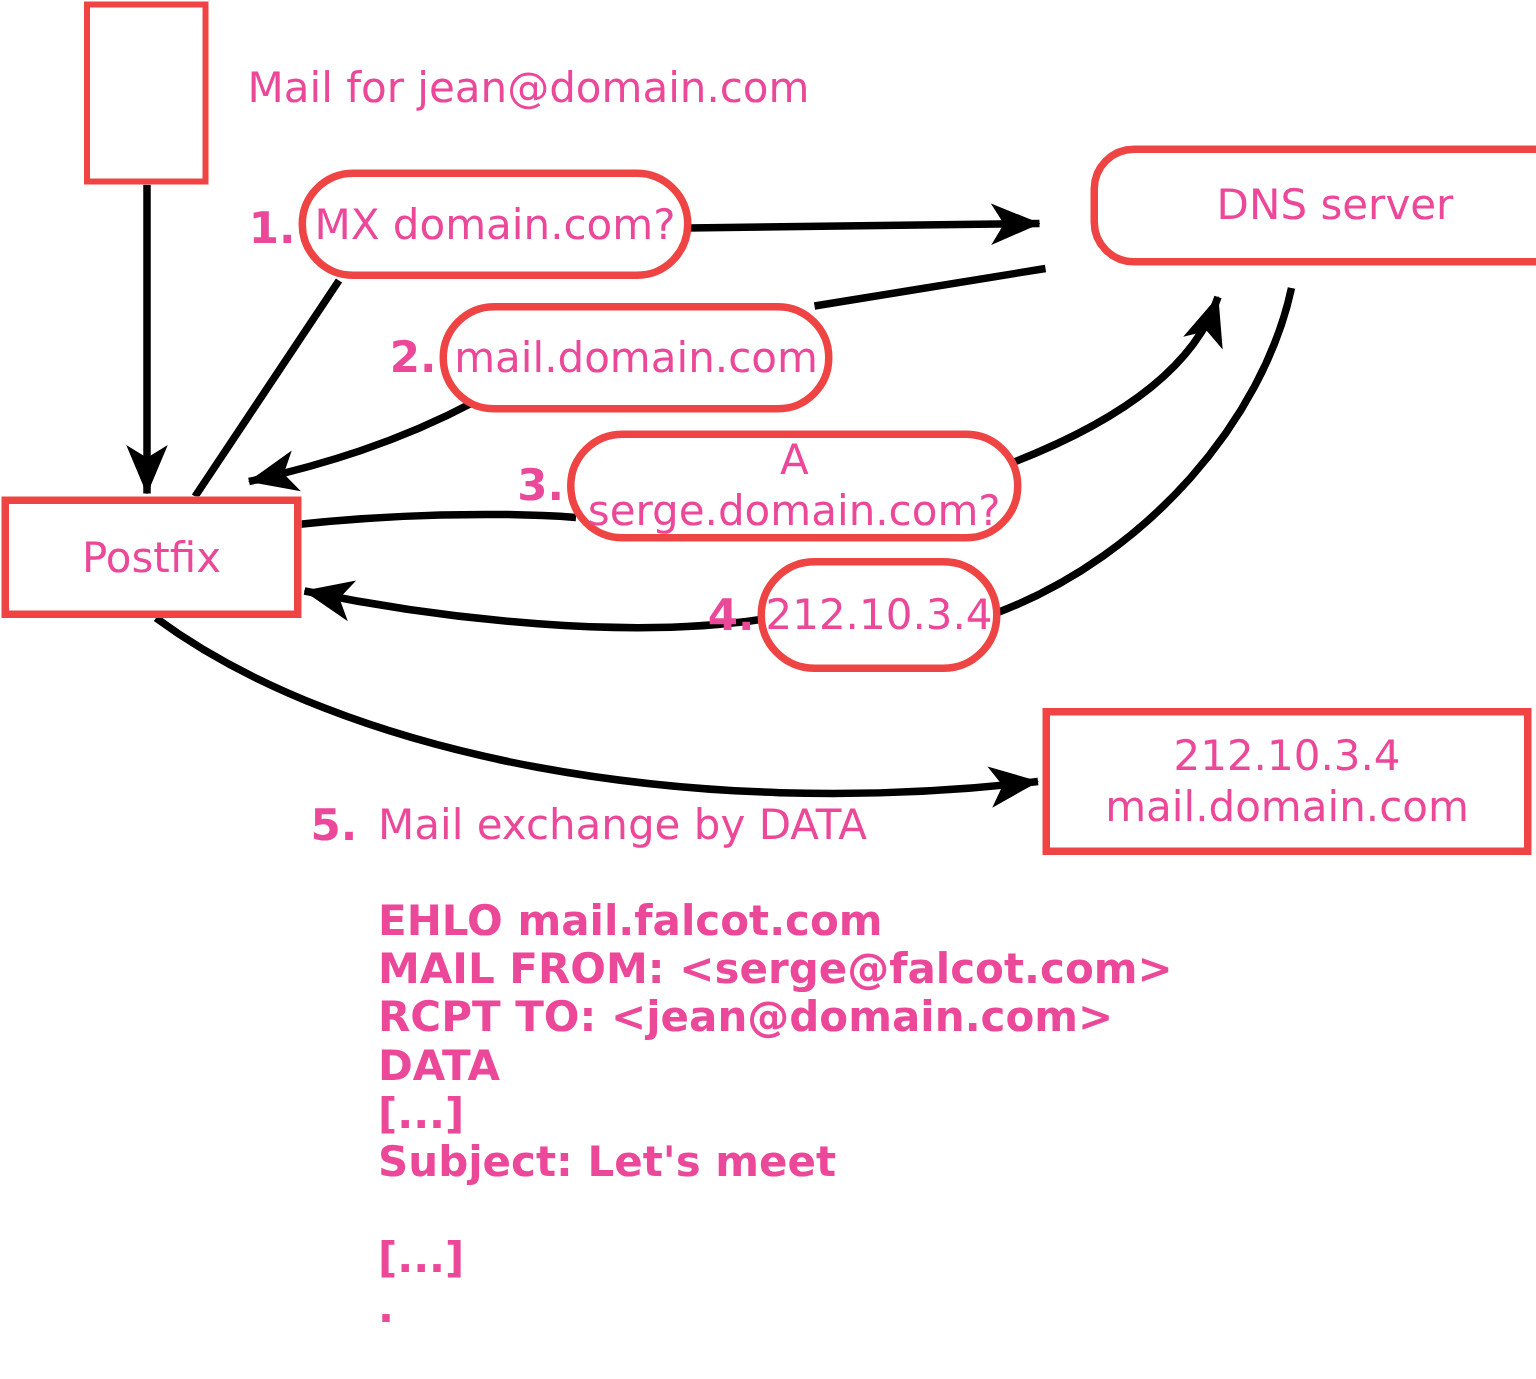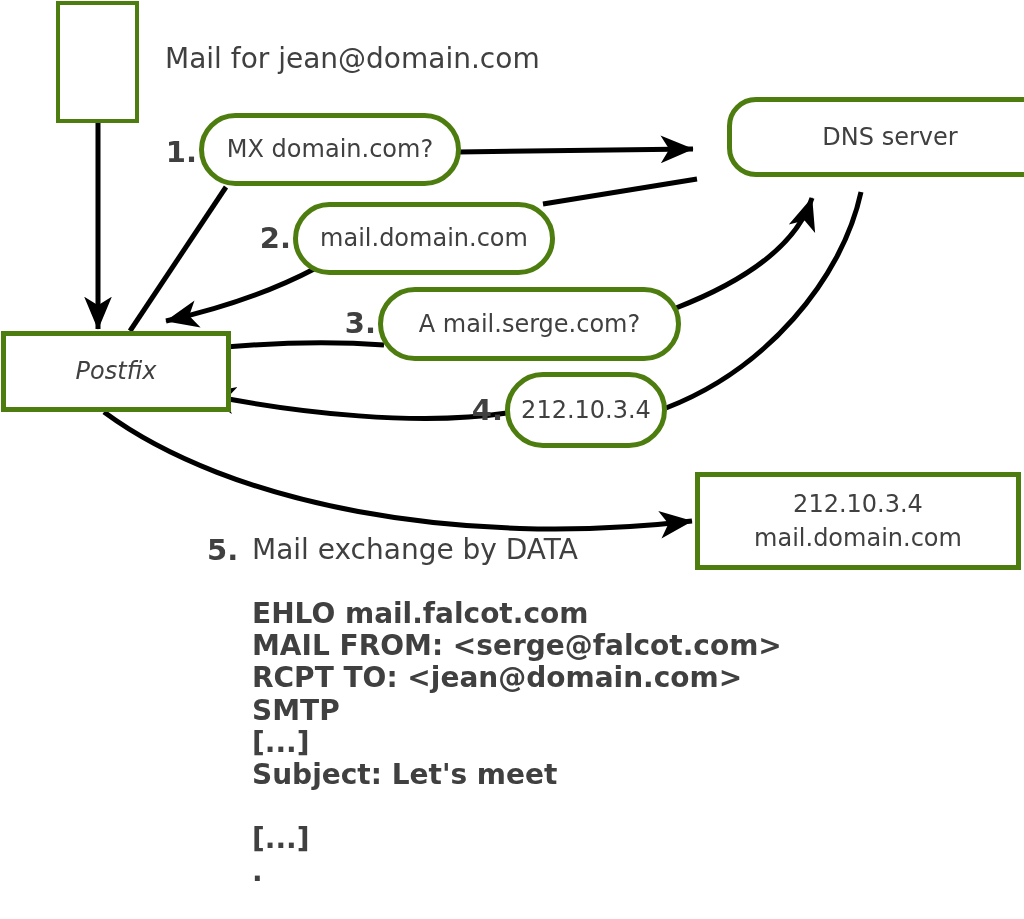--- a/index.html
+++ b/index.html
@@ -2,34 +2,34 @@
 <html><head>
 <meta charset="utf-8">
 <style>
   * { box-sizing: border-box; margin: 0; padding: 0; }
   html, body { background: #ffffff; }
   .canvas {
     position: relative;
     width: 1024px;
     height: 919px;
     background: #ffffff;
-    color: #404040;
+    color: #ec4899;
     font-family: "DejaVu Sans", "Liberation Sans", sans-serif;
     overflow: hidden;
   }
   svg.wires { position: absolute; left: 0; top: 0; }
   .wire { stroke: #000000; stroke-width: 5; fill: none; }
   .box {
     position: absolute;
     background: #ffffff;
-    border: 5px solid #4d7c0f;
+    border: 5px solid #ef4444;
     display: flex;
     align-items: center;
     justify-content: center;
-    font-size: 24px;
+    font-size: 28px;
     line-height: 1.2;
     text-align: center;
   }
   .pill { border-radius: 40px; }
   .envelope { border-width: 4px; }
   .num {
     position: absolute;
     font-weight: 700;
     font-size: 29px;
     text-align: right;
@@ -80,44 +80,44 @@
   <div class="num" style="left:456px; top:393px; width:47px;">4.</div>
   <div class="num" style="left:207px; top:533px; width:40px; text-align:left;">5.</div>
 
   <div class="box pill" style="left:199px; top:113px; width:262px; height:73px;">
     <span>MX domain.com?</span>
   </div>
   <div class="box pill" style="left:293px; top:202px; width:262px; height:73px;">
     <span>mail.domain.com</span>
   </div>
   <div class="box pill" style="left:378px; top:287px; width:303px; height:74px;">
-    <span>A mail.serge.com?</span>
+    <span>A serge.domain.com?</span>
   </div>
   <div class="box pill" style="left:505px; top:372px; width:162px; height:76px;">
     <span>212.10.3.4</span>
   </div>
 
-  <div class="box" style="left:1px; top:331px; width:230px; height:81px;font-style:italic;">
+  <div class="box" style="left:1px; top:331px; width:200px; height:81px;">
     <span>Postfix</span>
   </div>
   <div class="box" style="left:727px; top:97px; width:326px; height:80px;border-radius:29px;">
     <span>DNS server</span>
   </div>
   <div class="box col" style="left:695px; top:472px; width:326px; height:98px;">
     <span>212.10.3.4</span>
     <span>mail.domain.com</span>
   </div>
 
   <div class="note" style="left:252px; top:533px;">Mail exchange by DATA</div>
 
   <div class="smtp">
     <div class="smtp-line">EHLO mail.falcot.com</div>
     <div class="smtp-line">MAIL FROM: &lt;serge@falcot.com&gt;</div>
     <div class="smtp-line">RCPT TO: &lt;jean@domain.com&gt;</div>
-    <div class="smtp-line">SMTP</div>
+    <div class="smtp-line">DATA</div>
     <div class="smtp-line">[...]</div>
     <div class="smtp-line">Subject: Let's meet</div>
     <div class="smtp-line"></div>
     <div class="smtp-line">[...]</div>
     <div class="smtp-line">.</div>
   </div>
 
 </div>
 
 </body></html>

